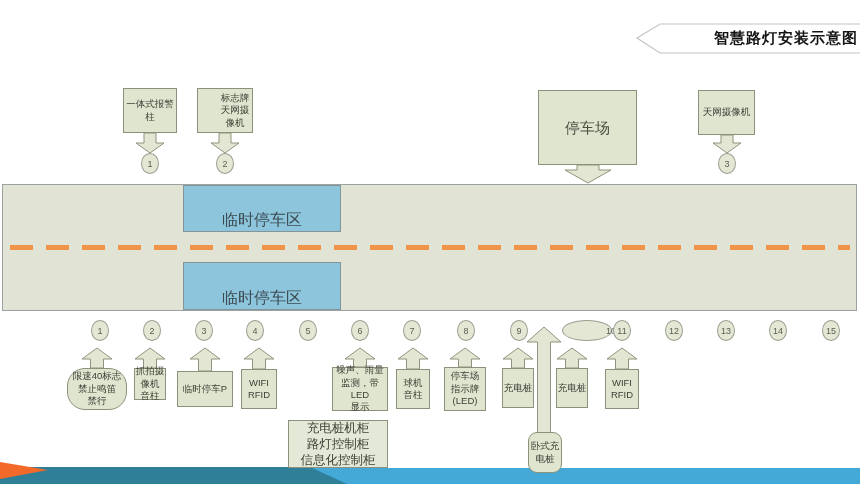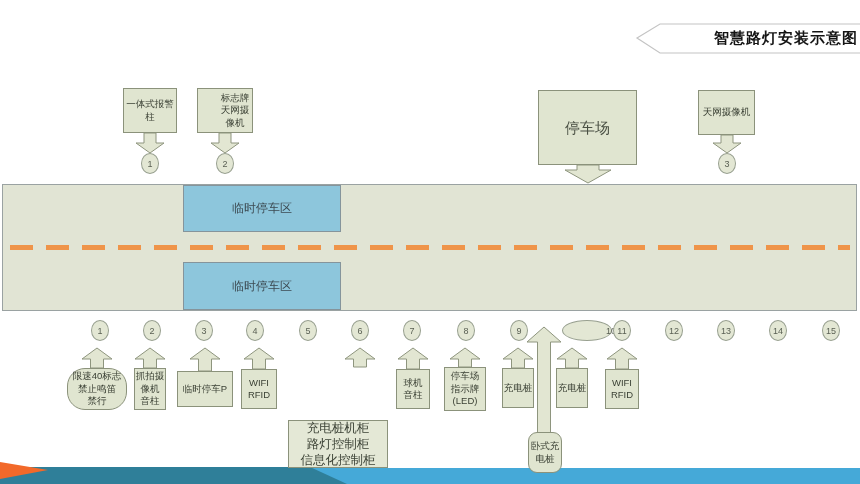--- a/index.html
+++ b/index.html
@@ -10,22 +10,22 @@
   .box{
     position:absolute;box-sizing:border-box;
     background:#e0e5d0;border:1px solid #8b927b;color:#3a4034;
     display:flex;align-items:center;justify-content:center;text-align:center;
     white-space:pre-line;font-size:9.5px;line-height:1.3;
   }
   .bigbox{font-size:15px;color:#4a5044;}
   .cabinet{font-size:12.5px;background:#e4e8d6;}
   .bluezone{
     position:absolute;box-sizing:border-box;background:#8dc6dc;border:1px solid #85949b;
-    display:flex;align-items:center;justify-content:center;
-    font-size:12px;color:#3c4a52;
+    display:flex;align-items:flex-end;justify-content:center;
+    font-size:16px;color:#3c4a52;
   }
   .road{
     position:absolute;box-sizing:border-box;background:#e1e4d4;border:1px solid #9aa2a2;
   }
   .dashline{
     position:absolute;height:5px;
     background:repeating-linear-gradient(90deg,#ef9449 0 23px,transparent 23px 36px);
   }
   .circle{
     position:absolute;width:18px;height:21px;box-sizing:border-box;
@@ -116,31 +116,36 @@
   <div class="circle" style="left:665px;top:320px;">12</div>
   <div class="circle" style="left:717px;top:320px;">13</div>
   <div class="circle" style="left:769px;top:320px;">14</div>
   <div class="circle" style="left:822px;top:320px;">15</div>
 
   <div class="box" style="left:67px;top:368px;width:60px;height:42px;border-radius:18px;">
     <span>限速40标志
 禁止鸣笛
 禁行</span>
   </div>
-  <div class="box" style="left:134px;top:368px;width:32px;height:42px;">
+  <div class="box" style="left:134px;top:368px;width:32px;height:32px;">
     <span>抓拍摄
 像机
 音柱</span>
   </div>
   <div class="box" style="left:177px;top:371px;width:56px;height:36px;">
     <span>临时停车P</span>
   </div>
   <div class="box" style="left:241px;top:369px;width:36px;height:40px;">
     <span>WIFI
 RFID</span>
+  </div>
+  <div class="box" style="left:332px;top:367px;width:56px;height:44px;">
+    <span>噪声、雨量
+监测，带LED
+显示</span>
   </div>
   <div class="box" style="left:396px;top:369px;width:34px;height:40px;">
     <span>球机
 音柱</span>
   </div>
   <div class="box" style="left:444px;top:367px;width:42px;height:44px;">
     <span>停车场
 指示牌
 (LED)</span>
   </div>

